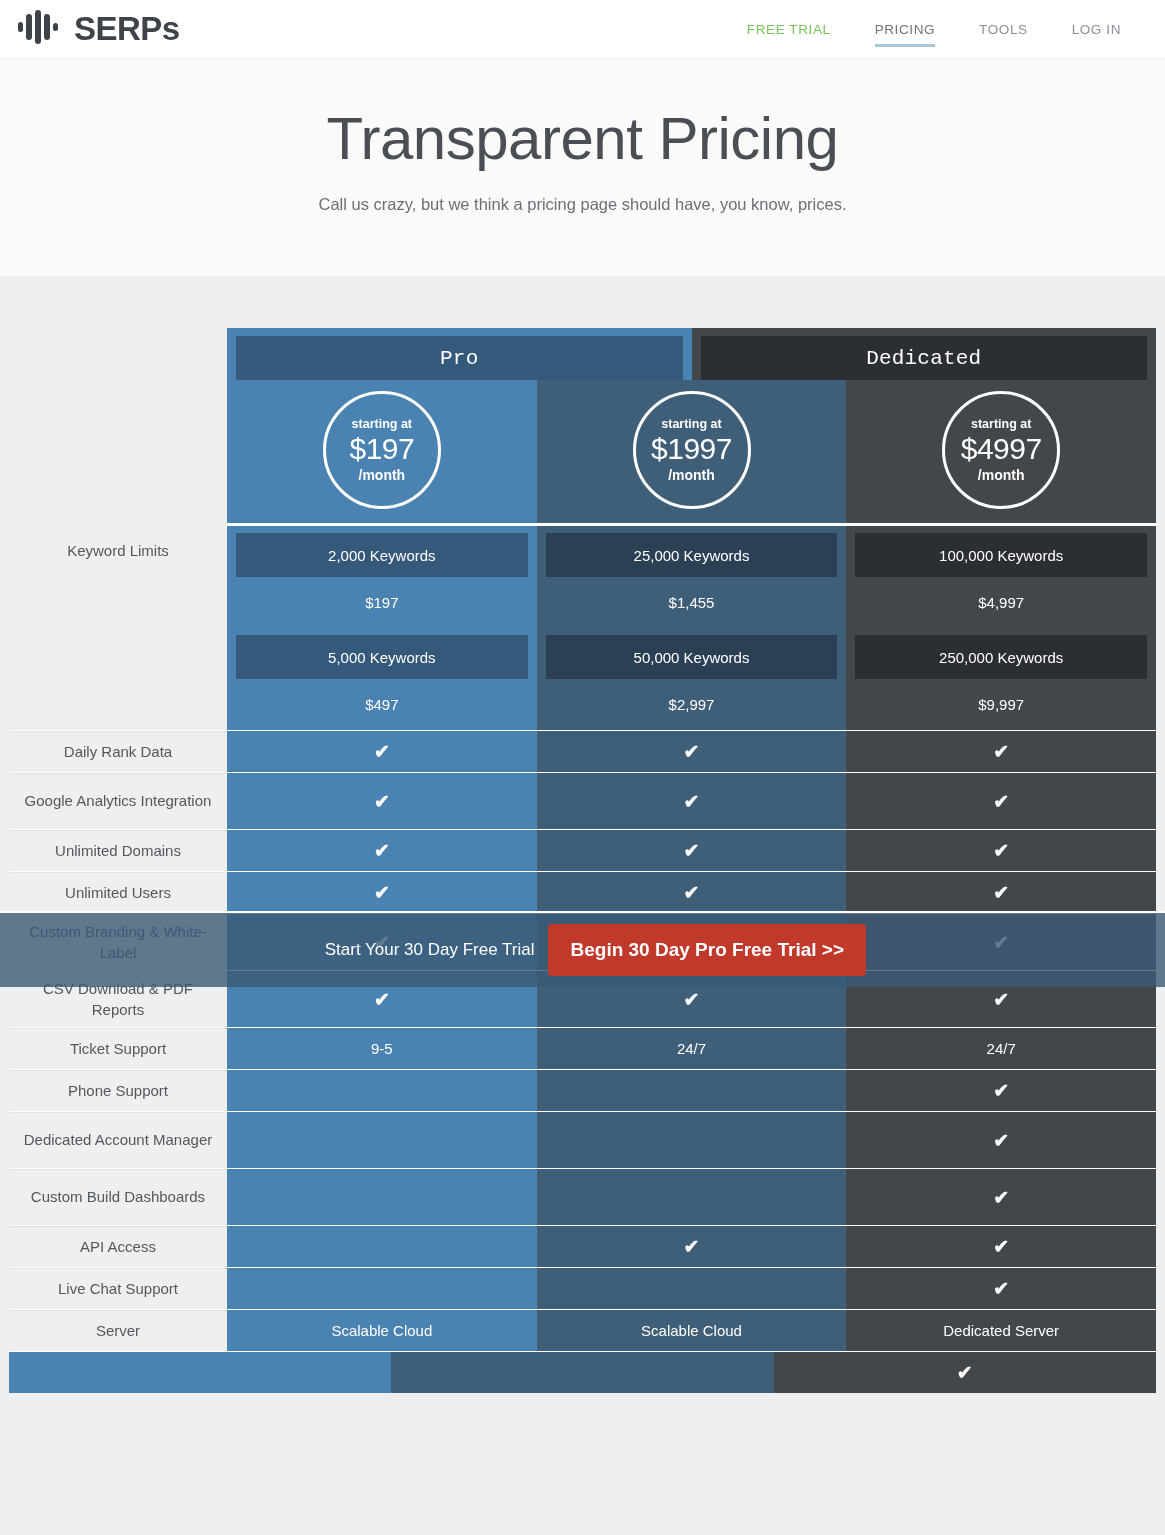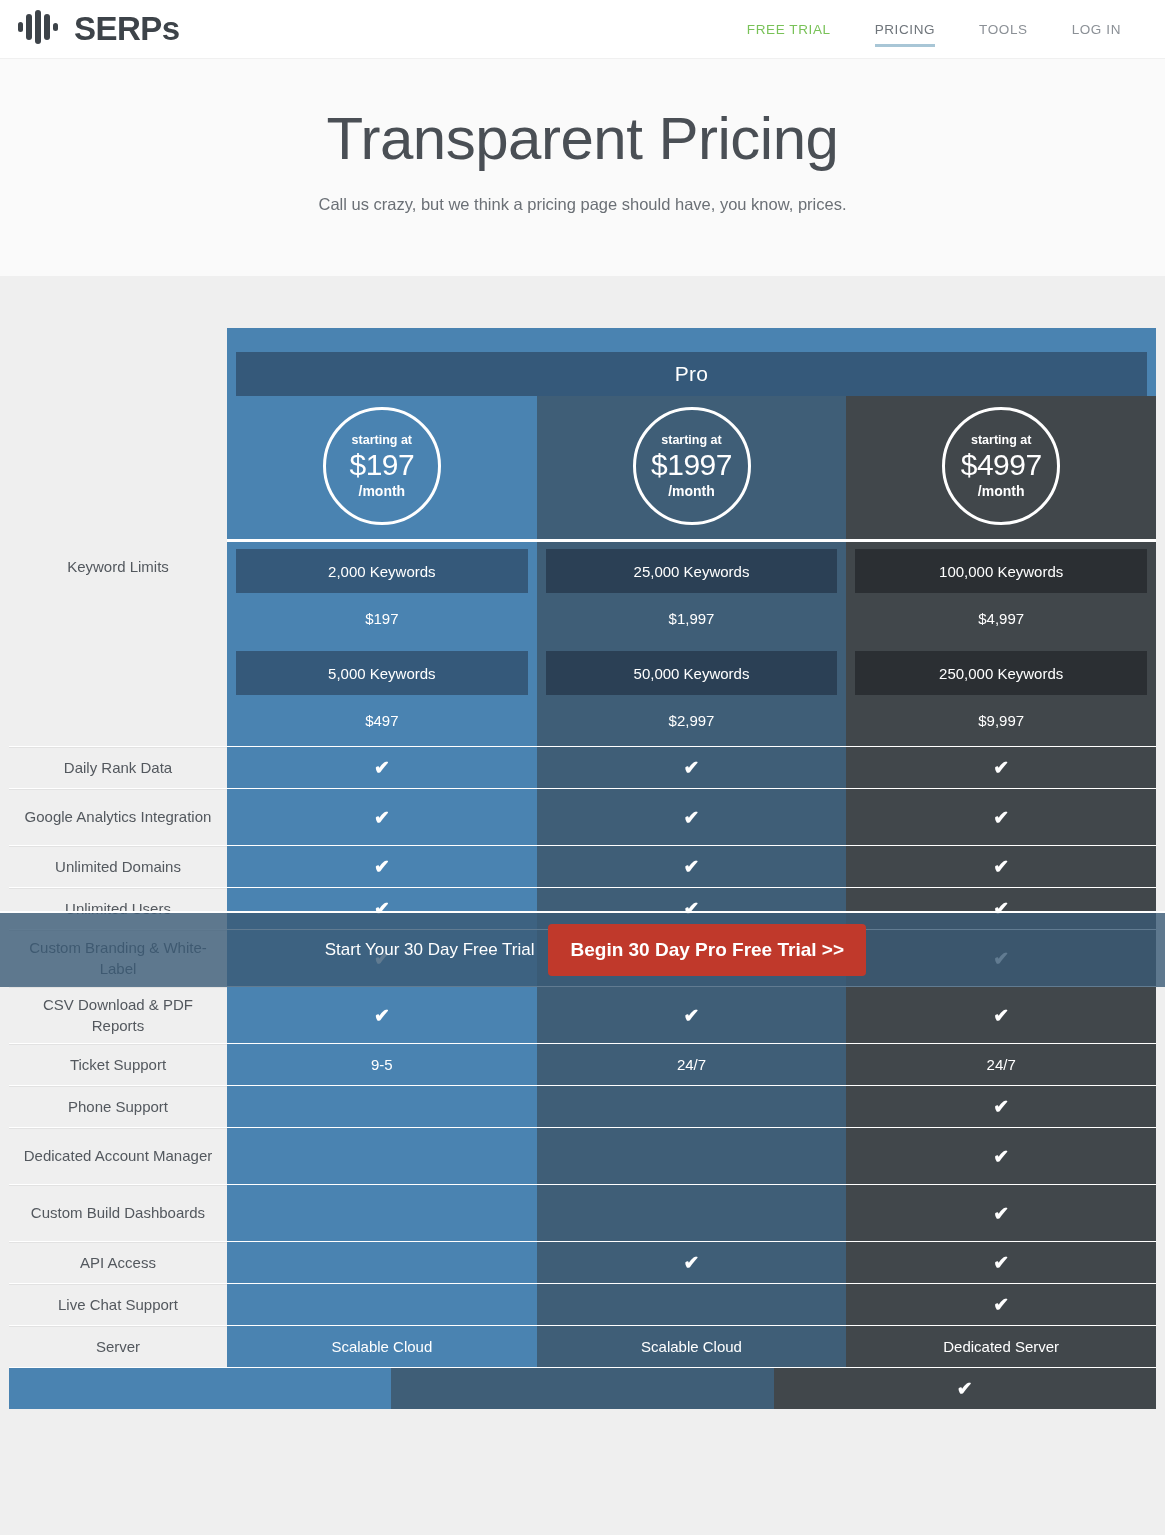--- a/index.html
+++ b/index.html
@@ -122,22 +122,23 @@
   .col-ent   { background: #3f5e77; }
   .col-ded   { background: #41474b; }
 
   .col-pro.deep  { background: #35597a; }
   .col-ent.deep  { background: #2b4055; }
   .col-ded.deep  { background: #2b2f33; }
 
   
   .row-plans .cell {
     align-items: center;
-    padding: 24px 9px 0;
+    padding: 8px 9px 0;
     min-height: 0;
+    font-family: Liberation Mono, monospace;
   }
   .plan-head {
     width: 100%;
     height: 44px;
     display: flex;
     align-items: center;
     justify-content: center;
     font-size: 21px;
     font-weight: 300;
     color: #ffffff;
@@ -274,20 +275,23 @@
 
 <div class="pricing-section">
 
   <div class="table-wrap">
 
     <div class="grid-row row-plans">
       <div class="cell-label"></div>
       <div class="cell col-pro">
         <div class="plan-head deep col-pro deep">Pro</div>
       </div>
+      <div class="cell col-ded">
+        <div class="plan-head col-ded deep">Dedicated</div>
+      </div>
     </div>
 
     <div class="grid-row row-price-circle">
       <div class="cell-label"></div>
       <div class="cell col-pro">
         <div class="price-circle">
           <span class="pc-top">starting at</span>
           <span class="pc-amt">$197</span>
           <span class="pc-per">/month</span>
         </div>
@@ -319,21 +323,21 @@
         <div class="kw-box col-ent deep">25,000 Keywords</div>
       </div>
       <div class="cell col-ded">
         <div class="kw-box col-ded deep">100,000 Keywords</div>
       </div>
     </div>
 
     <div class="grid-row row-tierprice">
       <div class="cell-label"></div>
       <div class="cell col-pro">$197</div>
-      <div class="cell col-ent">$1,997</div>
+      <div class="cell col-ent">$1,455</div>
       <div class="cell col-ded">$4,997</div>
     </div>
 
     <div class="grid-row row-kw">
       <div class="cell-label"></div>
       <div class="cell col-pro">
         <div class="kw-box col-pro deep">5,000 Keywords</div>
       </div>
       <div class="cell col-ent">
         <div class="kw-box col-ent deep">50,000 Keywords</div>

